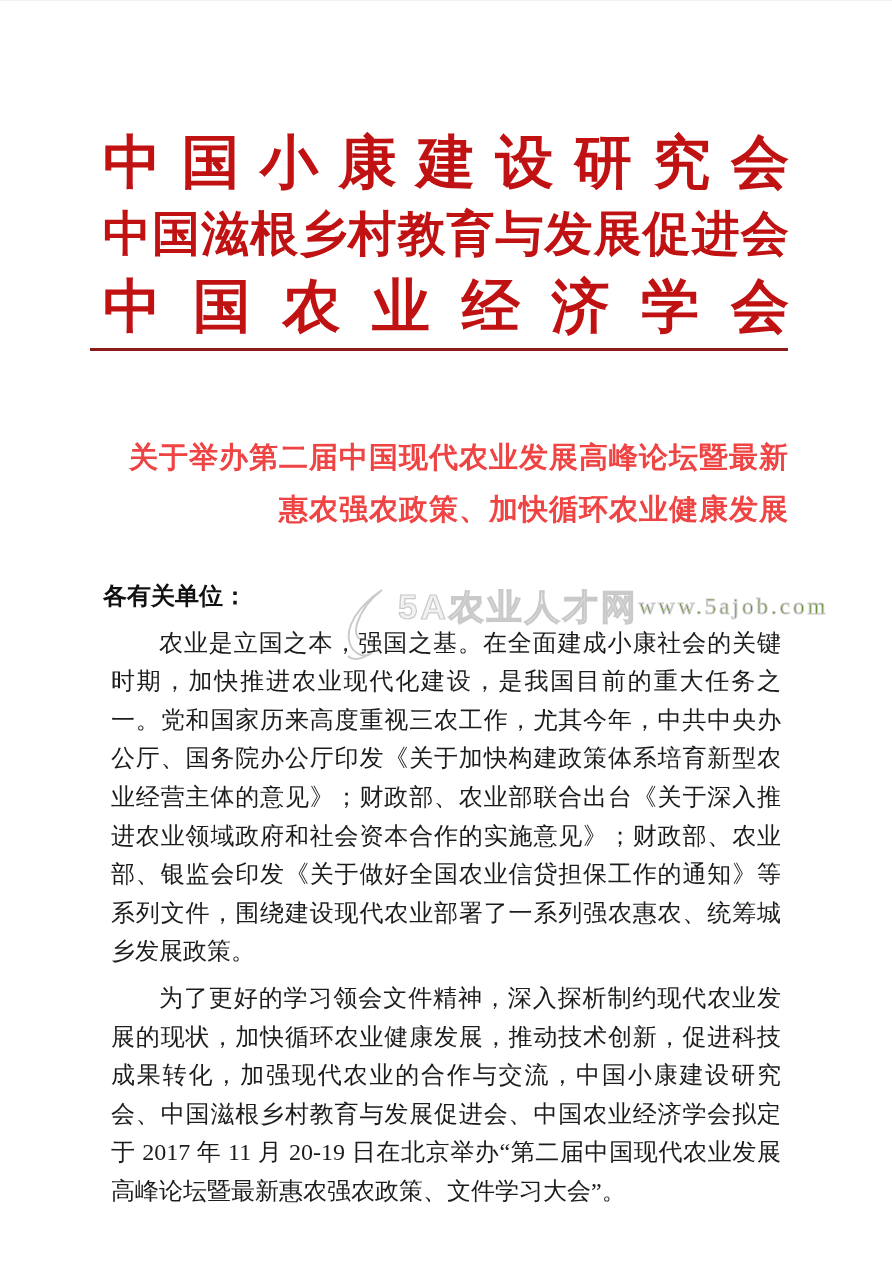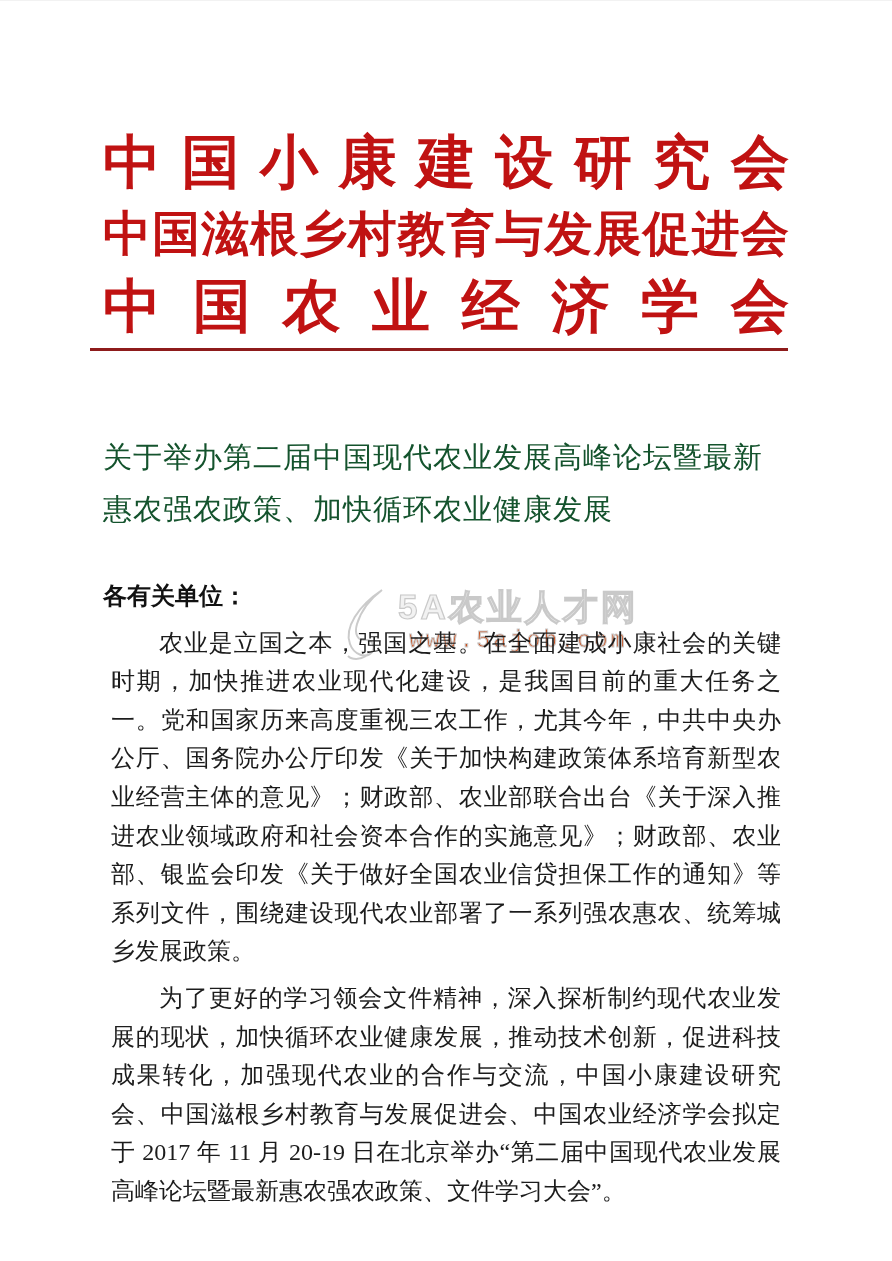--- a/index.html
+++ b/index.html
@@ -39,57 +39,57 @@
     height: 3px;
     background: #8e1b1b;
   }
 
   
   .notice-title {
     position: absolute;
     left: 103px;
     top: 430px;
     width: 686px;
-    text-align: left;
-    color: #14532d;
+    text-align: right;
+    color: #ef4444;
     font-family: "Liberation Sans", "DejaVu Sans", sans-serif;
-    font-weight: normal;
+    font-weight: bold;
     font-size: 29px;
     line-height: 52px;
     letter-spacing: 1px;
   }
 
   
   .watermark {
     position: absolute;
     left: 336px;
     top: 585px;
     display: flex;
     align-items: flex-start;
     z-index: 1;
     opacity: 0.9;
     pointer-events: none;
   }
   .watermark-logo { width: 58px; height: 76px; margin-right: 4px; }
-  .watermark-text { display: flex; flex-direction: column; align-items: center; }
+  .watermark-text { display: flex; align-items: center; }
   .watermark-name {
     font-family: "Liberation Sans", "DejaVu Sans", sans-serif;
     font-weight: bold;
     font-size: 35px;
     line-height: 42px;
     letter-spacing: 3px;
     color: #f1f1f1;
     -webkit-text-stroke: 1.2px #c4c4c4;
   }
   .watermark-url {
-    font-family: Liberation Mono, monospace;
+    font-family: Liberation Serif, serif;
     font-size: 23px;
     line-height: 26px;
     letter-spacing: 3px;
-    color: #c2410c;
+    color: #4d7c0f;
     -webkit-text-stroke: 1px #c8c8c8;
   }
 
   
   .doc-body {
     position: absolute;
     left: 103px;
     top: 576px;
     width: 686px;
     z-index: 2;

